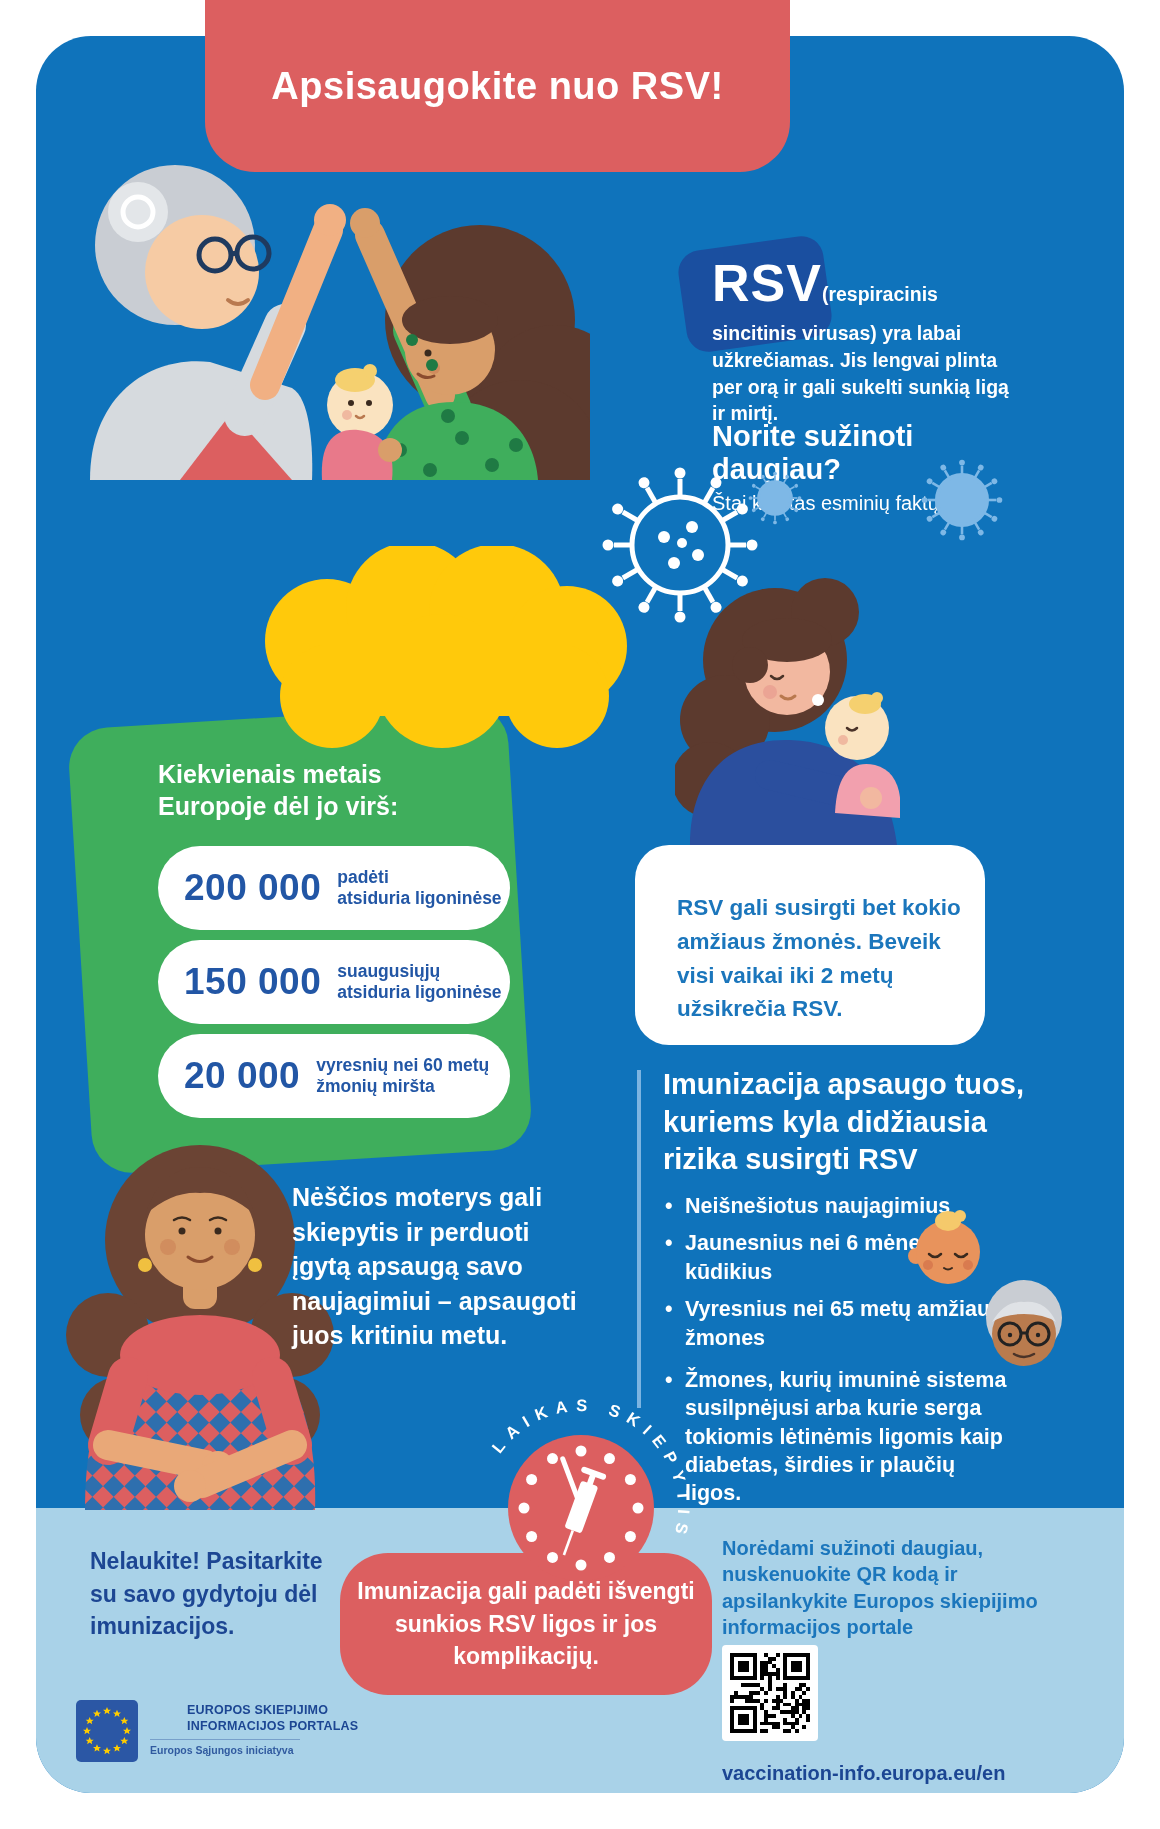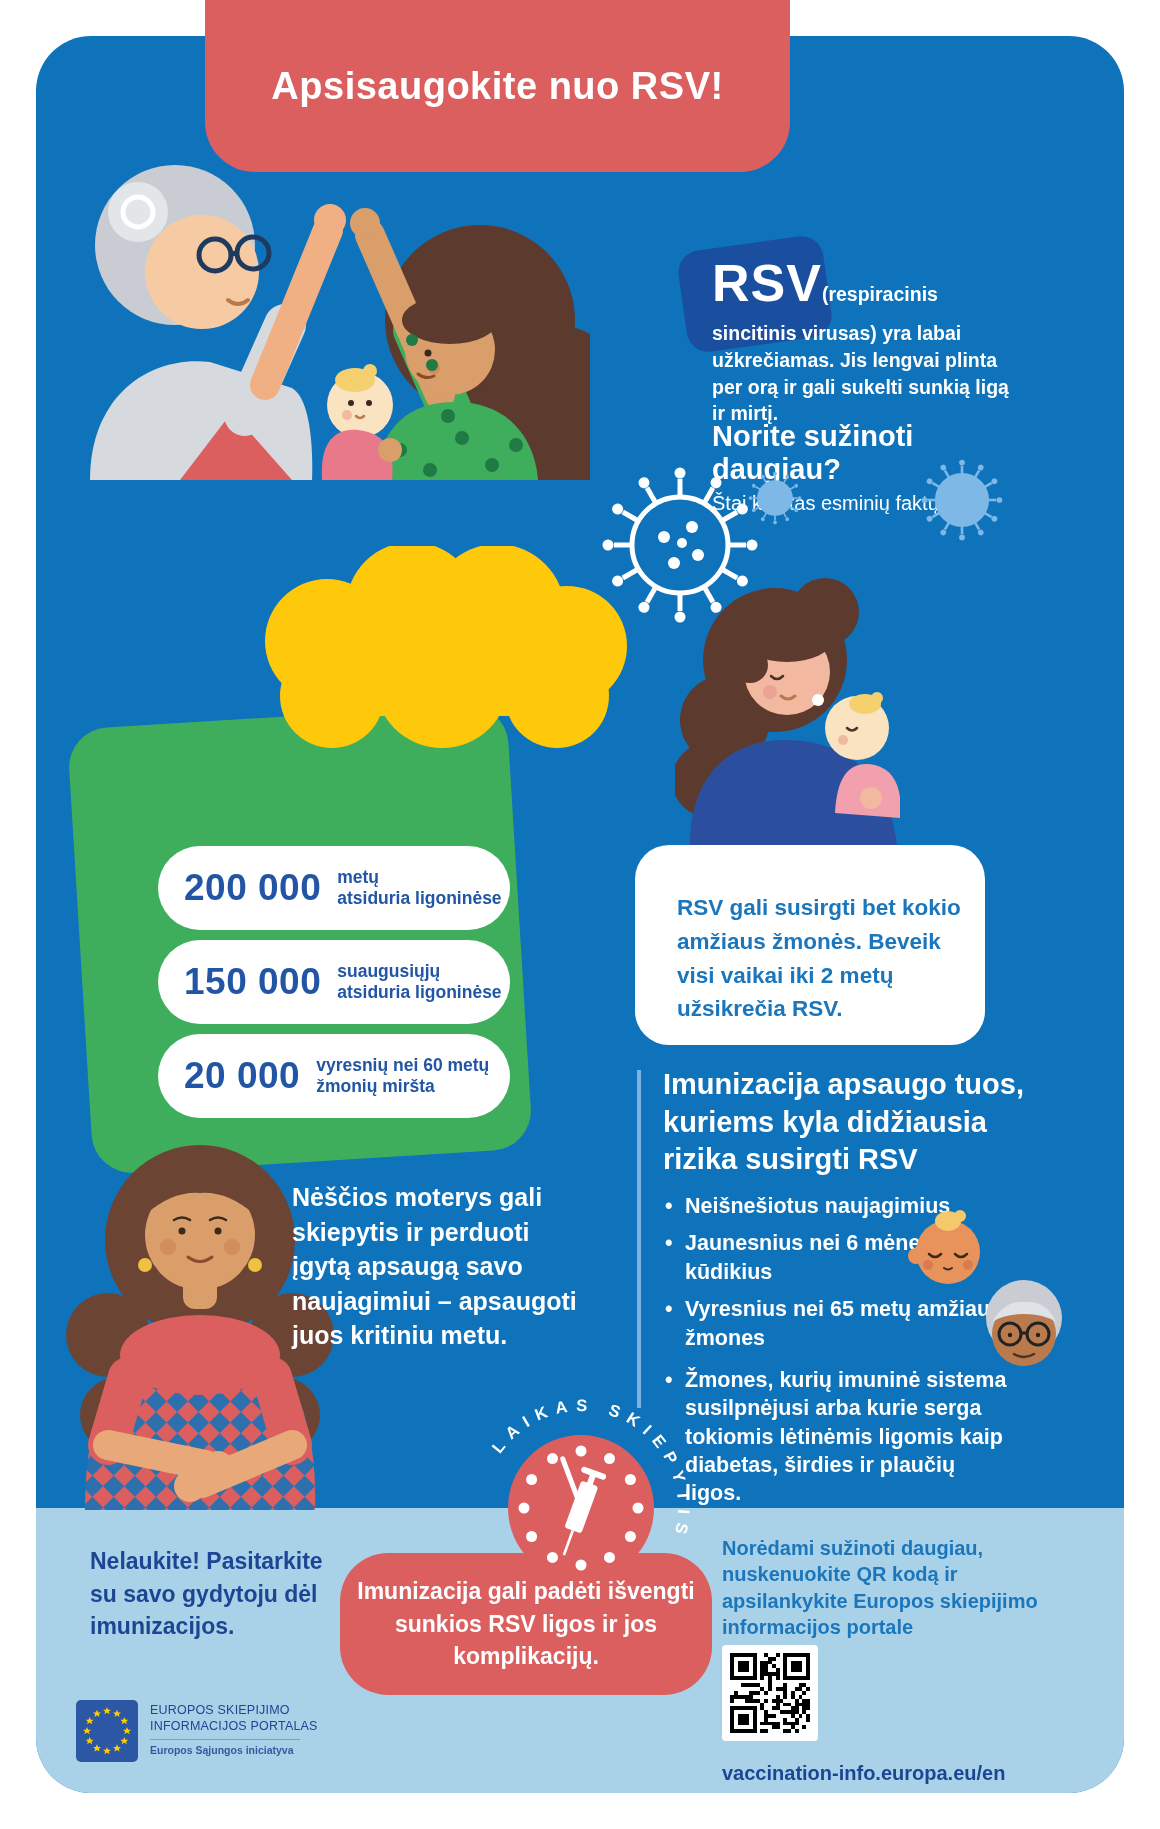--- a/index.html
+++ b/index.html
@@ -69,21 +69,21 @@
   .dont-wait{left:90px;top:1545px;width:262px;color:#1C4693;font-size:23px;font-weight:800;
              line-height:1.42;z-index:3;}
   .qr-text{left:722px;top:1535px;width:334px;color:#1B76BC;font-size:20px;font-weight:700;
            line-height:1.32;z-index:3;}
   .qr-box{left:722px;top:1645px;width:96px;height:96px;background:#fff;border-radius:4px;
           padding:6px;box-sizing:border-box;z-index:3;}
   .url{left:722px;top:1762px;color:#1C4693;font-size:20px;font-weight:800;z-index:3;}
 
   .eu-flag{left:76px;top:1700px;z-index:3;}
   .eu-text{left:150px;top:1702px;z-index:3;color:#1C4693;}
-  .eu-text .l12{font-size:12.5px;font-weight:400;line-height:1.3;letter-spacing:.2px;}
+  .eu-text .l12{font-size:12.5px;font-weight:700;line-height:1.3;letter-spacing:.2px;margin-left:37px;}
   .eu-text .div{width:150px;height:1px;background:#1C4693;opacity:.35;margin:4px 0;}
   .eu-text .l3{font-size:10.5px;font-weight:700;opacity:.85;}
 </style>
 </head>
 <body>
 
 <div class="page">
 
   <div class="abs blue-bg">
     <div class="band"></div>
@@ -206,25 +206,26 @@
         <circle cx="305" cy="100" r="60"></circle>
           <circle cx="70" cy="150" r="52"></circle>
           <circle cx="295" cy="150" r="52"></circle>
         <circle cx="180" cy="135" r="67"></circle>
           <rect x="60" y="80" width="250" height="90"></rect>
       </g>
     </svg>
   </div>
 
   <div class="abs green-rot"></div>
+  <div class="abs green-head">Kiekvienais metais Europoje dėl jo virš:</div>
 
   <div class="abs pill" id="pill0">
     <span class="num">200 000</span>
     <span class="lbl">
-      <span>metų</span>
+      <span>padėti</span>
       <span>atsiduria ligoninėse</span>
     </span>
   </div>
   <div class="abs pill" id="pill1">
     <span class="num">150 000</span>
     <span class="lbl">
       <span>suaugusiųjų</span>
       <span>atsiduria ligoninėse</span>
     </span>
   </div>

